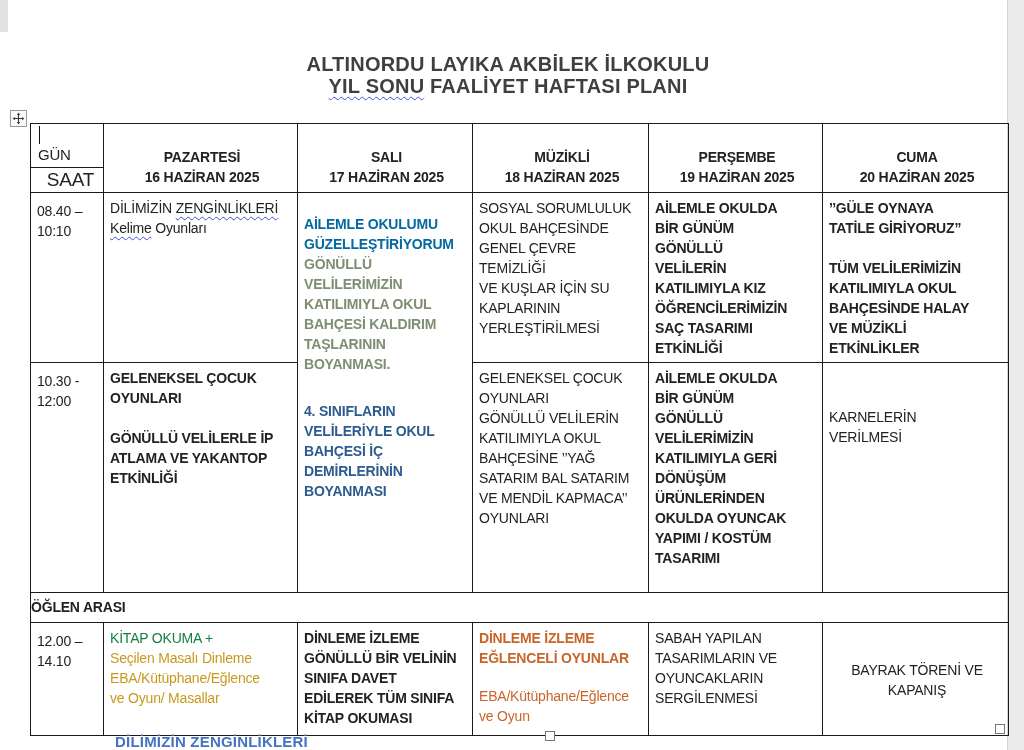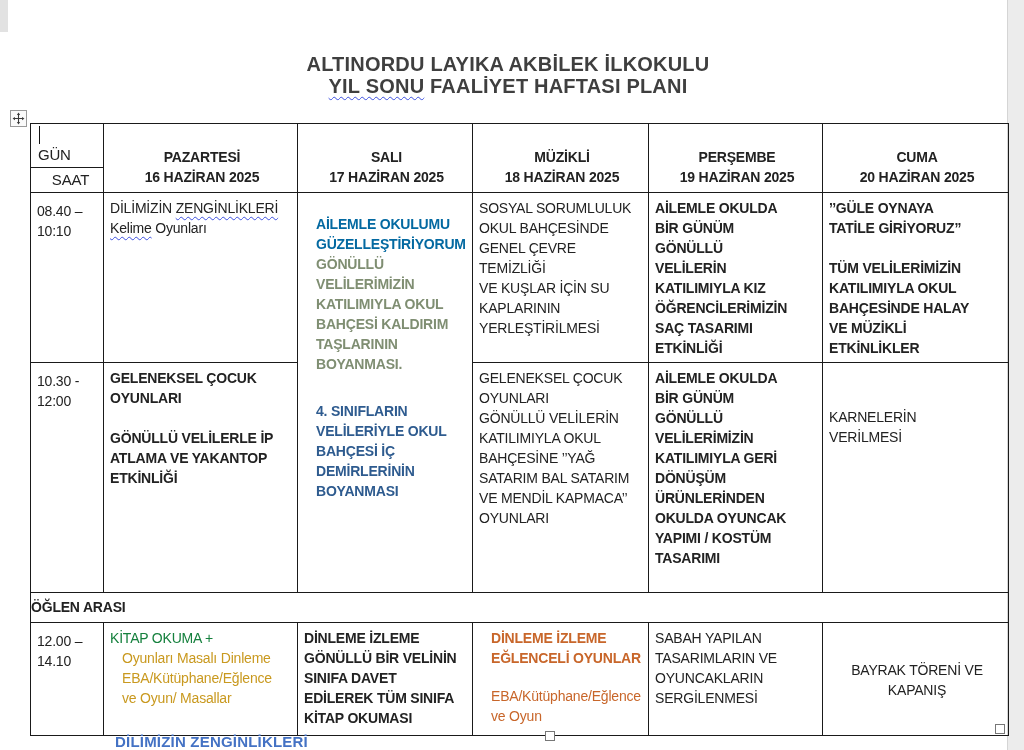--- a/index.html
+++ b/index.html
@@ -15,27 +15,27 @@
   .doc-title { position:absolute; left:8px; top:54px; width:1000px; text-align:center;
                font-weight:bold; font-size:20px; line-height:21.5px; color:#3f3f3f; letter-spacing:.2px; }
   .wavy { text-decoration-line:underline; text-decoration-style:wavy;
           text-decoration-color:#3c50e0; text-decoration-thickness:1px; text-underline-offset:3px; }
 
   
   table.sched { position:absolute; left:30px; top:123px; width:978px;
                 border-collapse:collapse; table-layout:fixed; }
   table.sched td { border:1px solid #1a1a1a; vertical-align:top; font-size:14px;
                    line-height:20px; padding:5px 3px 4px 6px; letter-spacing:-0.2px; color:#222; }
-  .pre { white-space:pre-line;margin-left:12px; }
+  .pre { white-space:pre-line; }
   .hrow td { padding:0; }
   .dayhead { text-align:center; font-weight:bold; font-size:14.5px; line-height:20px;
              padding-top:23px !important; color:#111; }
   .corner { padding:0 !important;text-align:center; }
   .corner .c-top { height:44px; border-bottom:1px solid #1a1a1a; display:flex; align-items:flex-end; padding:0 0 2px 7px; font-size:15px; }
-  .corner .c-bot { height:24px; line-height:23px; padding-left:7px; font-size:15px; }
+  .corner .c-bot { height:24px; line-height:23px; padding-left:7px; font-size:19px; }
   .timecell { font-size:14.5px; line-height:24px; color:#111; white-space:pre-line; padding-top:8px !important; }
 
   .c-blue   { color:#4d7ec2; }
   .c-lblue  { color:#6fa3d9; }
   .c-cyan   { color:#00a3e8; font-weight:bold; }
   .c-gold   { color:#ffc000; font-weight:bold; }
   .c-red    { color:#e23a2e; font-weight:bold; }
   .c-purple { color:#7030a0; font-weight:bold; }
   .c-mpurple{ color:#7e5cbe; font-weight:bold; }
   .c-orange { color:#c8662a; }
@@ -199,21 +199,21 @@
 
     <tr style="height:30px">
       <td class="lunch" colspan="6">ÖĞLEN ARASI</td>
     </tr>
 
     <tr style="height:113px">
       <td class="timecell">12.00 –
 14.10</td>
       <td>
         <div class="c-black">KİTAP OKUMA +</div>
-        <div class="pre c-dgold">Oyunları Masalı Dinleme
+        <div class="pre c-dgold">Seçilen Masalı Dinleme
 EBA/Kütüphane/Eğlence
 ve Oyun/ Masallar</div>
       </td>
       <td class="pre c-mpurple">DİNLEME İZLEME
 GÖNÜLLÜ BİR VELİNİN
 SINIFA DAVET
 EDİLEREK TÜM SINIFA
 KİTAP OKUMASI</td>
       <td>
         <div class="pre c-orange" style="font-weight:bold">DİNLEME İZLEME

